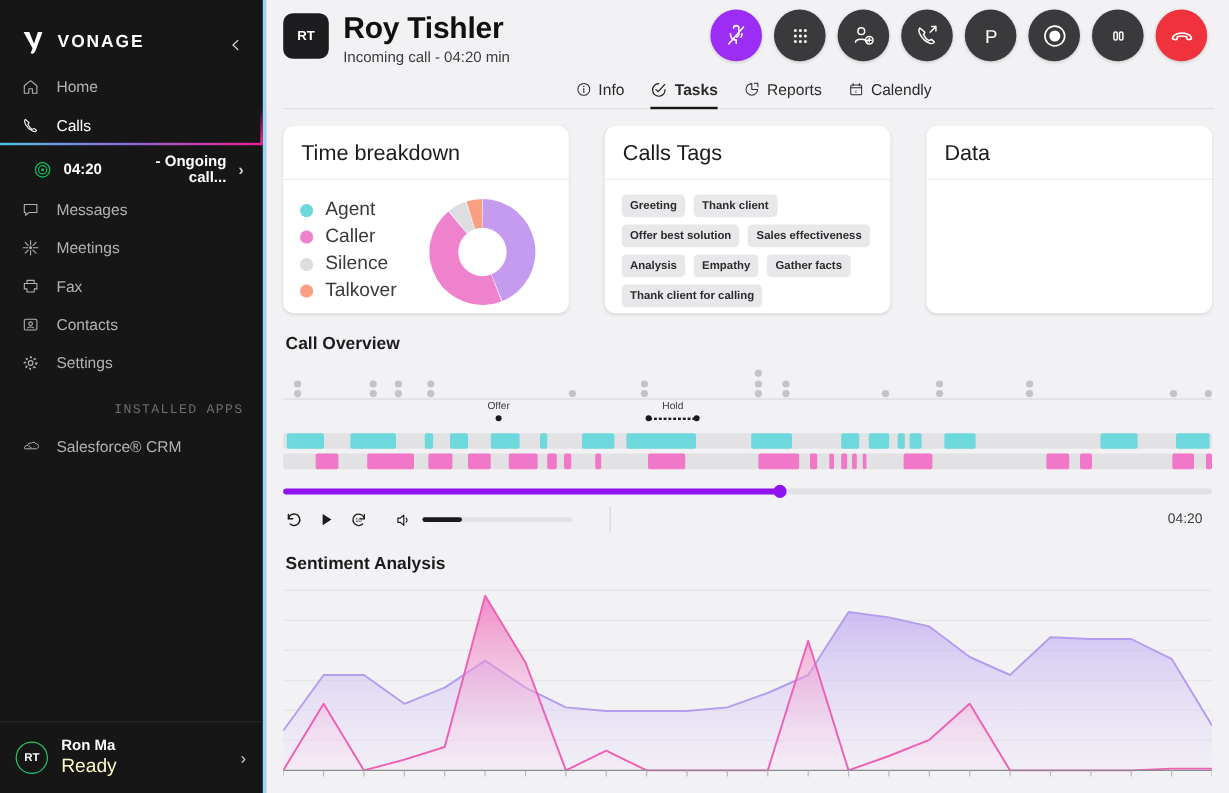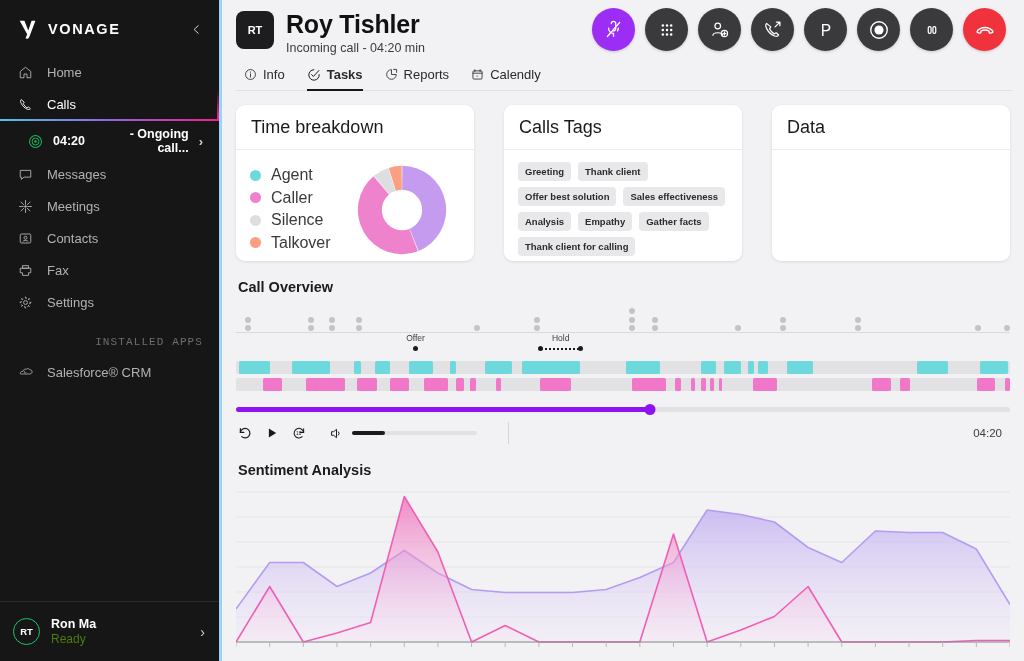--- a/index.html
+++ b/index.html
@@ -13,21 +13,21 @@
 
   
   .sidebar {
     width: 222px; height: 661px;
     background: #161616;
     display: flex; flex-direction: column;
     position: relative; flex: none;
     border-right: 3px solid #9ad4f5;
   }
   .sb-head {
-    height: 46px; display: flex; align-items: center;
+    height: 46px; display: flex; align-items: flex-end;
     padding: 12px 14px 0 16px;
   }
   .sb-logo { display: flex; align-items: center; gap: 10px; }
   .sb-logo-mark { width: 22px; height: 22px; display:block; }
   .sb-brand {
     color: #fff; font-size: 14.5px; font-weight: bold;
     letter-spacing: 1.6px;
   }
   .sb-collapse {
     margin-left: auto; color: #d8d8d8; width: 18px; height: 18px;
@@ -66,21 +66,21 @@
     height: 60px; display: flex; align-items: center; gap: 11px;
     padding: 0 14px 0 13px; cursor: pointer;
   }
   .sb-avatar {
     width: 27px; height: 27px; border-radius: 50%;
     border: 1.6px solid #1fc46a; color: #fff; font-size: 9.5px;
     display: flex; align-items: center; justify-content: center;
     font-weight: bold; flex: none;
   }
   .sb-foot-name { color: #fff; font-size: 12.5px; font-weight: bold; line-height: 1.3; }
-  .sb-foot-status { color: #4d7c0f; font-size: 12px; line-height: 1.3; }
+  .sb-foot-status { color: #fef9c3; font-size: 16px; line-height: 1.3; }
   .sb-foot .chev { margin-left: auto; color: #cfcfcf; font-size: 14px; }
 
   
   .main { flex: 1; height: 661px; background: #f2f2f4; overflow: hidden; position: relative; }
   .topbar {
     background: #f2f2f4; padding: 8px 12px 0 14px;
   }
   .top-row { display: flex; align-items: flex-start; }
   .contact { display: flex; gap: 12px; align-items: flex-start; padding-top: 3px; }
   .contact-av {
@@ -92,21 +92,21 @@
   .contact-sub { font-size: 12.5px; color: #3b3b3d; margin-top: 3px; }
   .controls { margin-left: auto; display: flex; gap: 10px; padding-right: 6px; }
   .cbtn {
     width: 43px; height: 43px; border-radius: 50%; background: #3a3a3c;
     display: flex; align-items: center; justify-content: center;
     cursor: pointer; flex: none; border: none;
     box-shadow: 0 1px 3px rgba(0,0,0,0.18);
   }
   .cbtn.purple { background: #9b2df5; }
   .cbtn.red { background: #f0323c; }
-  .tabs { display: flex; gap: 22px; padding: 12px 0 0 8px; border-bottom: 1px solid #e0e0e2; }
+  .tabs { display: flex; gap: 22px; padding: 12px 0 0 8px; border-bottom: 1px solid #e0e0e2; justify-content: center; }
   .tab {
     display: flex; align-items: center; gap: 6px;
     font-size: 13px; color: #2a2a2c; padding-bottom: 7px;
     cursor: pointer; border-bottom: 2.5px solid transparent;
     margin-bottom: -1px;
   }
   .tab.active { font-weight: bold; border-bottom-color: #161616; }
 
   .content { padding: 14px 14px 0 14px; }
 
@@ -241,36 +241,36 @@
             <path d="M4 4 L7.5 7.5 M12.5 12.5 L16 16 M16 4 L12.5 7.5 M7.5 12.5 L4 16"></path>
             <circle cx="10" cy="10" r="1.6" fill="#b2b2b4" stroke="none"></circle>
           </svg>
         </span>
         <span>Meetings</span>
       </div>
 
       <div class="sb-item">
         <span class="ic">
           <svg width="15" height="15" viewBox="0 0 20 20" fill="none" stroke="#b2b2b4" stroke-width="1.2" stroke-linejoin="round">
+            <path d="M6 3.5 L14 3.5 L14 7 L6 7 Z"></path>
+              <path d="M3 7 L17 7 L17 13 L14 13 L14 16.5 L6 16.5 L6 13 L3 13 Z"></path>
+          </svg>
+        </span>
+        <span>Fax</span>
+      </div>
+
+      <div class="sb-item">
+        <span class="ic">
+          <svg width="15" height="15" viewBox="0 0 20 20" fill="none" stroke="#b2b2b4" stroke-width="1.2" stroke-linejoin="round">
             <rect x="3" y="4" width="14" height="12" rx="1.6"></rect>
               <circle cx="10" cy="9" r="2"></circle>
               <path d="M6.4 14 C7.2 12.2 12.8 12.2 13.6 14"></path>
           </svg>
         </span>
         <span>Contacts</span>
-      </div>
-
-      <div class="sb-item">
-        <span class="ic">
-          <svg width="15" height="15" viewBox="0 0 20 20" fill="none" stroke="#b2b2b4" stroke-width="1.2" stroke-linejoin="round">
-            <path d="M6 3.5 L14 3.5 L14 7 L6 7 Z"></path>
-              <path d="M3 7 L17 7 L17 13 L14 13 L14 16.5 L6 16.5 L6 13 L3 13 Z"></path>
-          </svg>
-        </span>
-        <span>Fax</span>
       </div>
 
       <div class="sb-item">
         <span class="ic">
           <svg width="15" height="15" viewBox="0 0 20 20" fill="none" stroke="#b2b2b4" stroke-width="1.2">
             <circle cx="10" cy="10" r="2.6"></circle>
             <path d="M10 2.6 L10.9 4.3 M10 17.4 L9.1 15.7 M2.6 10 L4.3 9.1 M17.4 10 L15.7 10.9 M4.8 4.8 L6.2 6.2 M15.2 15.2 L13.8 13.8 M15.2 4.8 L13.8 6.2 M4.8 15.2 L6.2 13.8" stroke-linecap="round"></path>
             <circle cx="10" cy="10" r="6.2" stroke-dasharray="2.3 2.3"></circle>
           </svg>
         </span>

